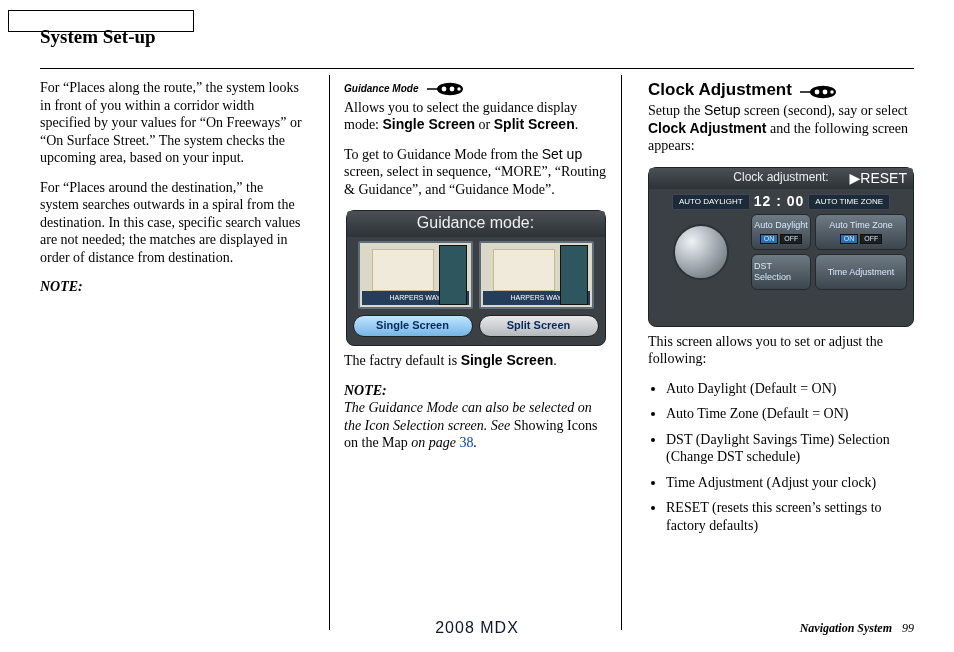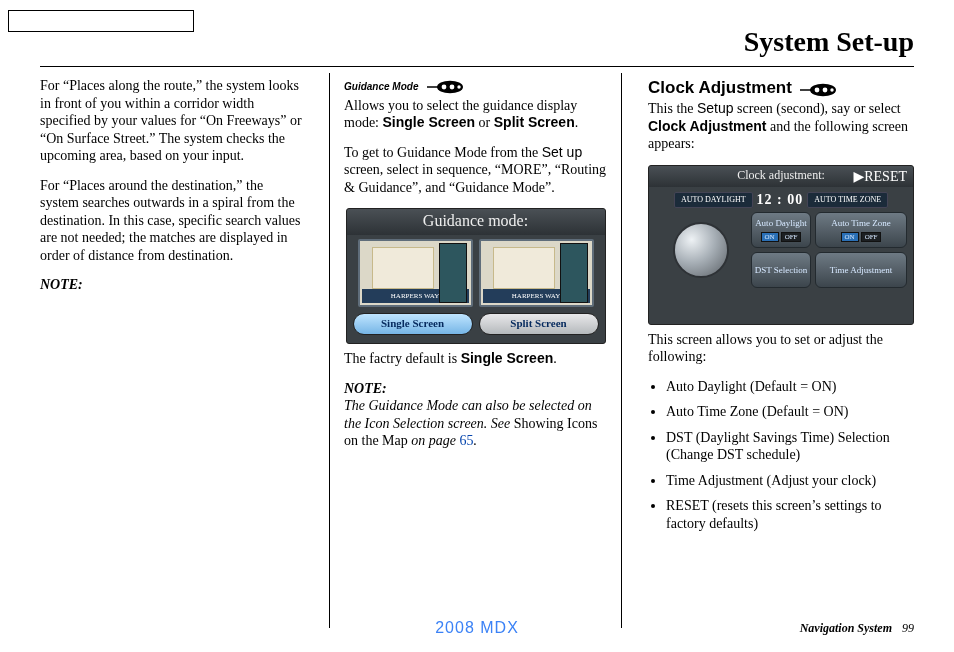--- a/index.html
+++ b/index.html
@@ -20,26 +20,25 @@
   }
   .topbox {
     position: absolute;
     top: 10px;
     left: 8px;
     width: 186px;
     height: 22px;
     border: 1px solid #000;
   }
   .page-title {
-    text-align: right;
     font-family: "Times New Roman", serif;
     font-weight: bold;
-    font-size: 28px;
+    font-size: 19px;
     margin-top: 8px;
-    margin-bottom: 8px;
+    margin-bottom: 20px;
   }
   .hr {
     border: none;
     border-top: 1px solid #000;
     margin-bottom: 6px;
   }
   .columns {
     display: flex;
     gap: 12px;
     height: 555px;
@@ -84,25 +83,25 @@
     height: 14px;
     vertical-align: middle;
     margin-left: 4px;
   }
   .bullets { list-style: disc; padding-left: 18px; }
   .bullets li { margin-bottom: 8px; }
   .shot {
     width: 260px;
     background: #3a4044;
     border: 1px solid #222;
-    border-radius: 3px;
+    border-radius: 8px;
     padding: 4px 6px 8px 6px;
     margin: 4px auto 6px auto;
     color: #fff;
-    font-family: Liberation Serif, serif;
+    font-family: Liberation Sans, sans-serif;
     font-size: 10px;
   }
   .shot .titlebar {
     text-align: center;
     font-size: 16px;
     color: #eee;
     padding: 2px 0 4px 0;
     background: linear-gradient(#4a5055,#2d3236);
     border-radius: 3px 3px 0 0;
     margin: -4px -6px 4px -6px;
@@ -219,21 +218,21 @@
     position:absolute;
     bottom:24px;
     left:0; right:0;
     display:flex;
     align-items:center;
   }
   .footer .model {
     position:absolute;
     left:50%;
     transform:translateX(-50%);
-    color:#3b82f6;
+    color:#0f172a;
     font-family: Arial, sans-serif;
     font-size:16px;
     letter-spacing:1px;
   }
   .footer .right {
     position:absolute;
     right:40px;
     font-family:"Times New Roman", serif;
     font-size:12px;
     font-style:italic;
@@ -305,39 +304,39 @@
     <p>
       <span>The factry default is </span>
       <span class="sans-bold">Single Screen</span><span>.</span>
     </p>
 
     <p class="note-head">NOTE:</p>
     <p class="note-body">
       <span>The Guidance Mode can also be selected on the Icon Selection screen. See </span>
       <span style="font-style:normal">Showing Icons on the Map</span>
       <span> on page </span>
-      <span class="link" style="font-style:normal">65</span><span>.</span>
+      <span class="link" style="font-style:normal">38</span><span>.</span>
     </p>
   </div>
 
   <div class="col col3">
     <div style="margin-bottom:2px;">
       <span class="section-head-big">Clock Adjustment</span>
       <span class="voice-icon">
         <svg viewBox="0 0 38 14">
           <line x1="1" y1="7" x2="14" y2="7" stroke="#000" stroke-width="1.5"></line>
           <ellipse cx="24" cy="7" rx="13" ry="6.2" fill="#000"></ellipse>
           <circle cx="18" cy="7" r="2.4" fill="#fff"></circle>
           <circle cx="26" cy="7" r="2.4" fill="#fff"></circle>
           <circle cx="33" cy="7" r="1.7" fill="#fff"></circle>
         </svg>
       </span>
     </div>
     <p>
-      <span>This the </span>
+      <span>Setup the </span>
       <span class="sans">Setup</span>
       <span> screen (second), say or select </span>
       <span class="sans-bold">Clock Adjustment</span>
       <span> and the following screen appears:</span>
     </p>
 
     <div class="shot shot2">
       <div class="titlebar">
         <span>Clock adjustment:</span>
         <span class="reset">▶<span>RESET</span></span>

